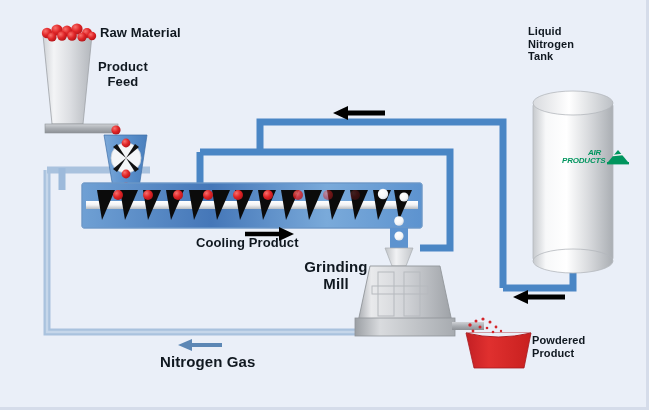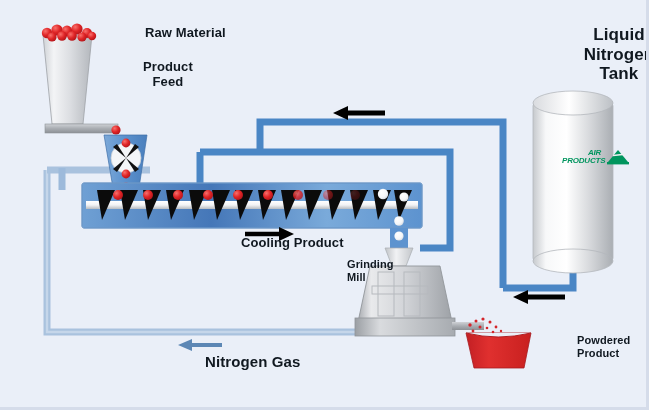--- a/index.html
+++ b/index.html
@@ -25,21 +25,20 @@
     top: 0;
   }
   .lbl {
     position: absolute;
     color: #101820;
     font-weight: bold;
     font-family: "Liberation Sans", sans-serif;
     line-height: 1.15;
     white-space: pre-line;
     letter-spacing: 0.1px;
-    margin-left: 45px;
   }
 </style>
 </head>
 <body>
 
 <div id="stage">
 
   <svg width="649" height="410" viewBox="0 0 649 410">
     <defs>
       <linearGradient id="gradHopper" x1="0" y1="0" x2="1" y2="0">
@@ -255,27 +254,27 @@
       <line x1="222" y1="345" x2="190" y2="345" stroke="#5c87b5" stroke-width="4"></line>
       <polygon points="178,345 192,339 192,351" fill="#5c87b5"></polygon>
     </g>
   </svg>
 
   <div class="lbl" style="left:100px; top:26px; font-size:13px;">Raw Material</div>
 
   <div class="lbl" style="left:98px; top:60px; font-size:13px; text-align:center;">Product
 Feed</div>
 
-  <div class="lbl" style="left:528px; top:25px; width:92px; font-size:17px; text-align:center;">Liquid
+  <div class="lbl" style="left:528px; top:25px; width:92px; font-size:11px; ">Liquid
 Nitrogen
 Tank</div>
 
   <div class="lbl" style="left:196px; top:236px; font-size:13px;">Cooling Product</div>
 
-  <div class="lbl" style="left:302px; top:258px; width:68px; font-size:11px; text-align:left;">Grinding
+  <div class="lbl" style="left:302px; top:258px; width:68px; font-size:15px; text-align:center;">Grinding
 Mill</div>
 
   <div class="lbl" style="left:160px; top:353px; font-size:15px;">Nitrogen Gas</div>
 
   <div class="lbl" style="left:532px; top:334px; width:100px; font-size:11px;">Powdered
 Product</div>
 
   <div style="position:absolute; left:538px; top:148px; width:72px; height:22px;margin-left:24px;">
     <div style="position: absolute; left: 26px; top: 0px; font-size: 8px; font-weight: bold; font-style: italic; font-family: &quot;Liberation Sans&quot;, sans-serif; letter-spacing: -0.2px; color: rgb(0, 149, 94);">AIR</div>
     <div style="position: absolute; left: 0px; top: 8px; font-size: 8px; font-weight: bold; font-style: italic; font-family: &quot;Liberation Sans&quot;, sans-serif; letter-spacing: -0.2px; color: rgb(0, 149, 94);">PRODUCTS</div>

